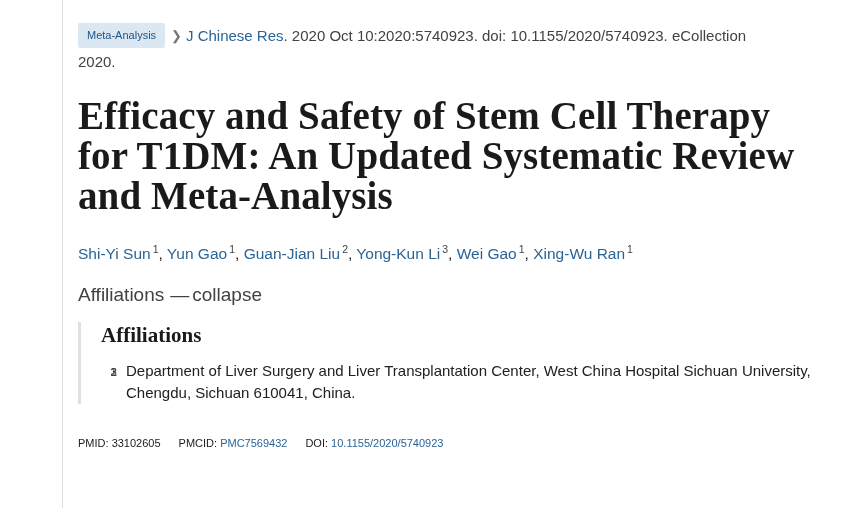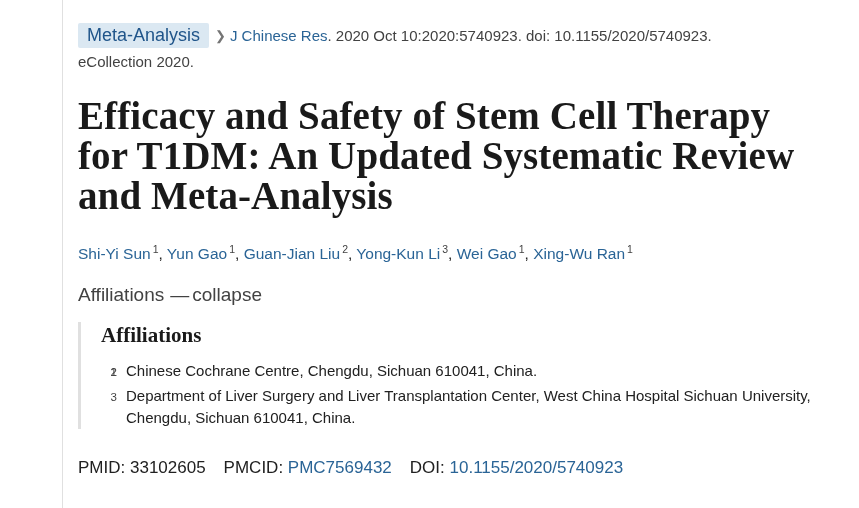--- a/index.html
+++ b/index.html
@@ -35,21 +35,21 @@
     font-size: 15px;
     line-height: 23px;
     color: #424242;
     margin: 0 0 0 0;
     max-width: 700px;
   }
   .badge {
     display: inline-block;
     background: #dbe8f2;
     color: #20558a;
-    font-size: 18px;
+    font-size: 11px;
     line-height: 16px;
     padding: 4px 9px 5px 9px;
     border-radius: 2px;
     vertical-align: middle;
     margin-right: 4px;
   }
   .chev {
     display: inline-block;
     color: #757575;
     font-size: 13px;
@@ -144,21 +144,21 @@
     top: 1px;
     width: 16px;
     text-align: right;
     font-size: 11.5px;
     color: #424242;
   }
 
   
   .ids-row {
     margin: 28px 0 0 0;
-    font-size: 17px;
+    font-size: 11px;
     line-height: 22px;
     color: #212121;
   }
   .id-group { margin-right: 18px; display: inline; }
   .id-label { color: #212121; }
   .id-value { color: #212121; }
   .id-link {
     color: #2a6496;
     text-decoration: none;
     cursor: pointer;
@@ -185,21 +185,20 @@
   </div>
 
   <div class="affil-block">
     <div class="affil-title">Affiliations</div>
     <ul class="affil-list">
       <li class="affil-item">
         <span class="affil-num">1</span>
       </li>
       <li class="affil-item">
         <span class="affil-num">2</span>
-        <span>Chinese Cochrane Centre, Chengdu, Sichuan 610041, China.</span>
       </li>
       <li class="affil-item">
         <span class="affil-num">3</span>
         <span>Department of Liver Surgery and Liver Transplantation Center, West China Hospital Sichuan University, Chengdu, Sichuan 610041, China.</span>
       </li>
     </ul>
   </div>
 
   <div class="ids-row">
     <span class="id-group"><span class="id-label">PMID:</span> <span class="id-value">33102605</span></span><span class="id-group"><span class="id-label">PMCID:</span> <a class="id-link" href="#">PMC7569432</a></span><span class="id-group"><span class="id-label">DOI:</span> <a class="id-link" href="#">10.1155/2020/5740923</a></span>

